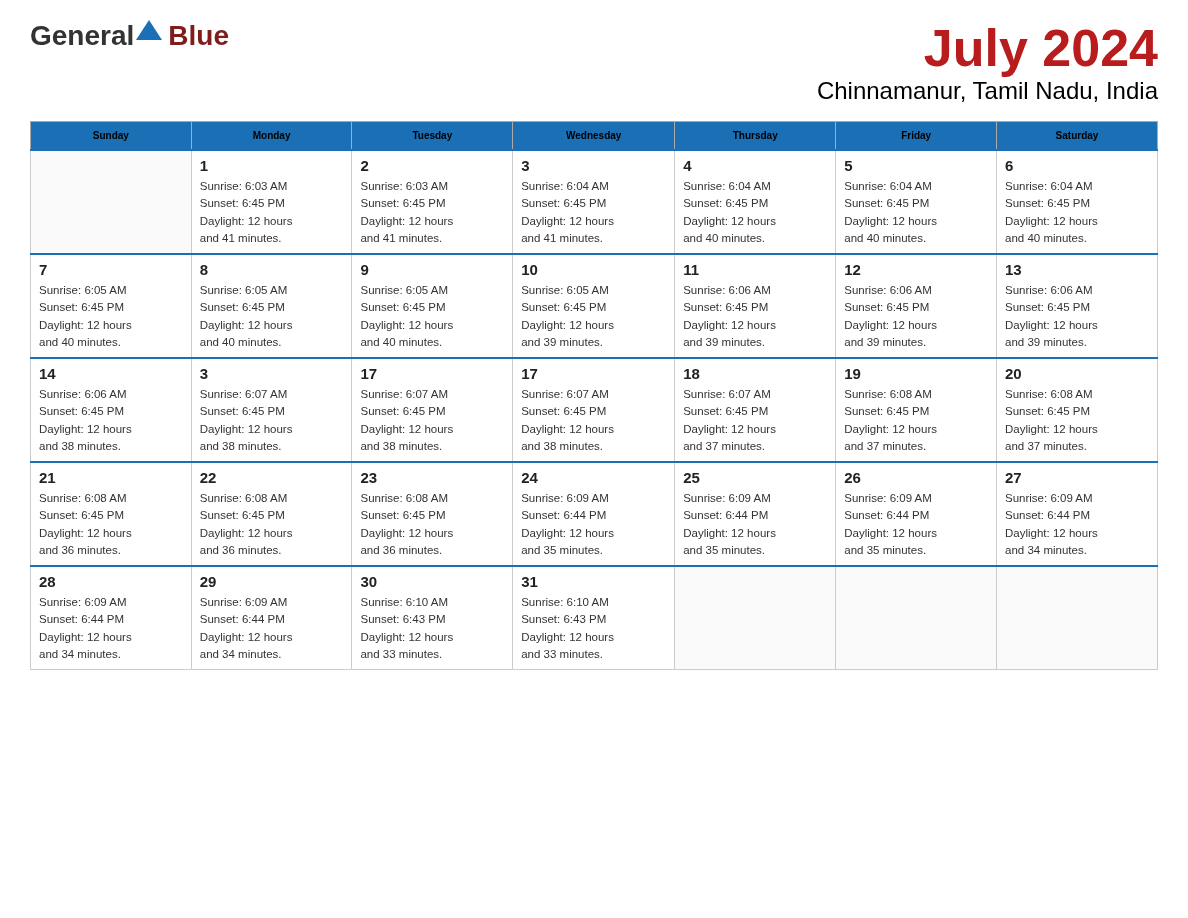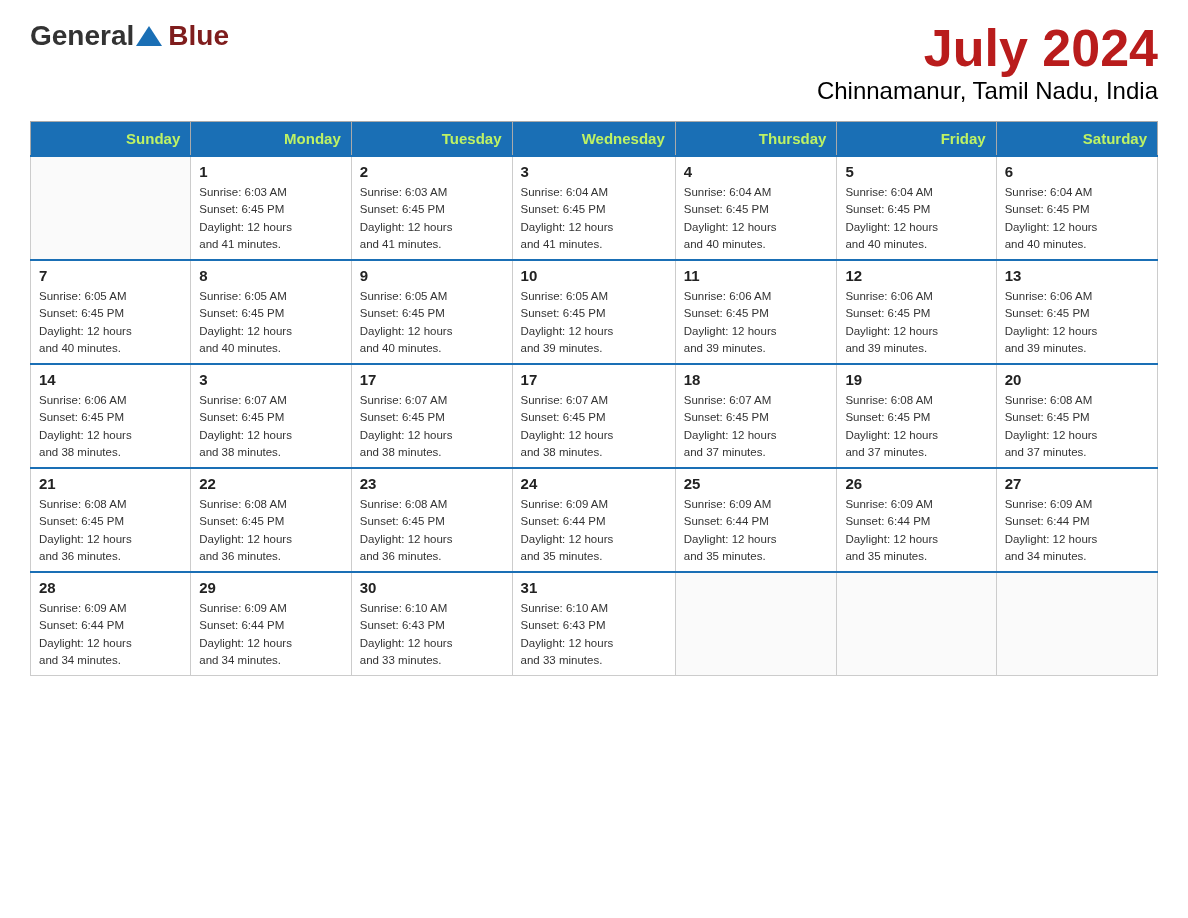--- a/index.html
+++ b/index.html
@@ -44,25 +44,25 @@
       font-size: 24px;
       color: #000000;
     }
     .calendar {
       width: 100%;
       border-collapse: collapse;
       border: 1px solid #aaa;
     }
     .calendar thead tr th {
       background-color: #1a6fb5;
-      color: #bef264;
-      font-size: 15px;
+      color: #000000;
+      font-size: 10px;
       font-weight: bold;
       padding: 8px 10px;
-      text-align: right;
+      text-align: center;
       border: 1px solid #aaa;
     }
     .calendar tbody tr td {
       vertical-align: top;
       border: 1px solid #ccc;
       padding: 6px 8px;
       width: 170px;
       min-height: 100px;
     }
     .day-number {
@@ -82,21 +82,21 @@
     }
     .empty-cell {
       background: #fafafa;
     }
   </style>
 </head>
 <body>
 
 <div class="header">
   <div class="logo">
-    <div style="display:flex; align-items:center;">
+    <div style="display:flex; ">
       <span class="logo-text-general">General</span>
       <div style="display:flex; flex-direction:column; align-items:center; margin-left:2px;">
         <div style="width:0;height:0;border-left:13px solid transparent;border-right:13px solid transparent;border-bottom:20px solid #1a6fb5;"></div>
       </div>
     </div>
     <div style="margin-left:2px;">
       <span class="logo-text-blue">Blue</span>
     </div>
   </div>
   <div class="title-block">

